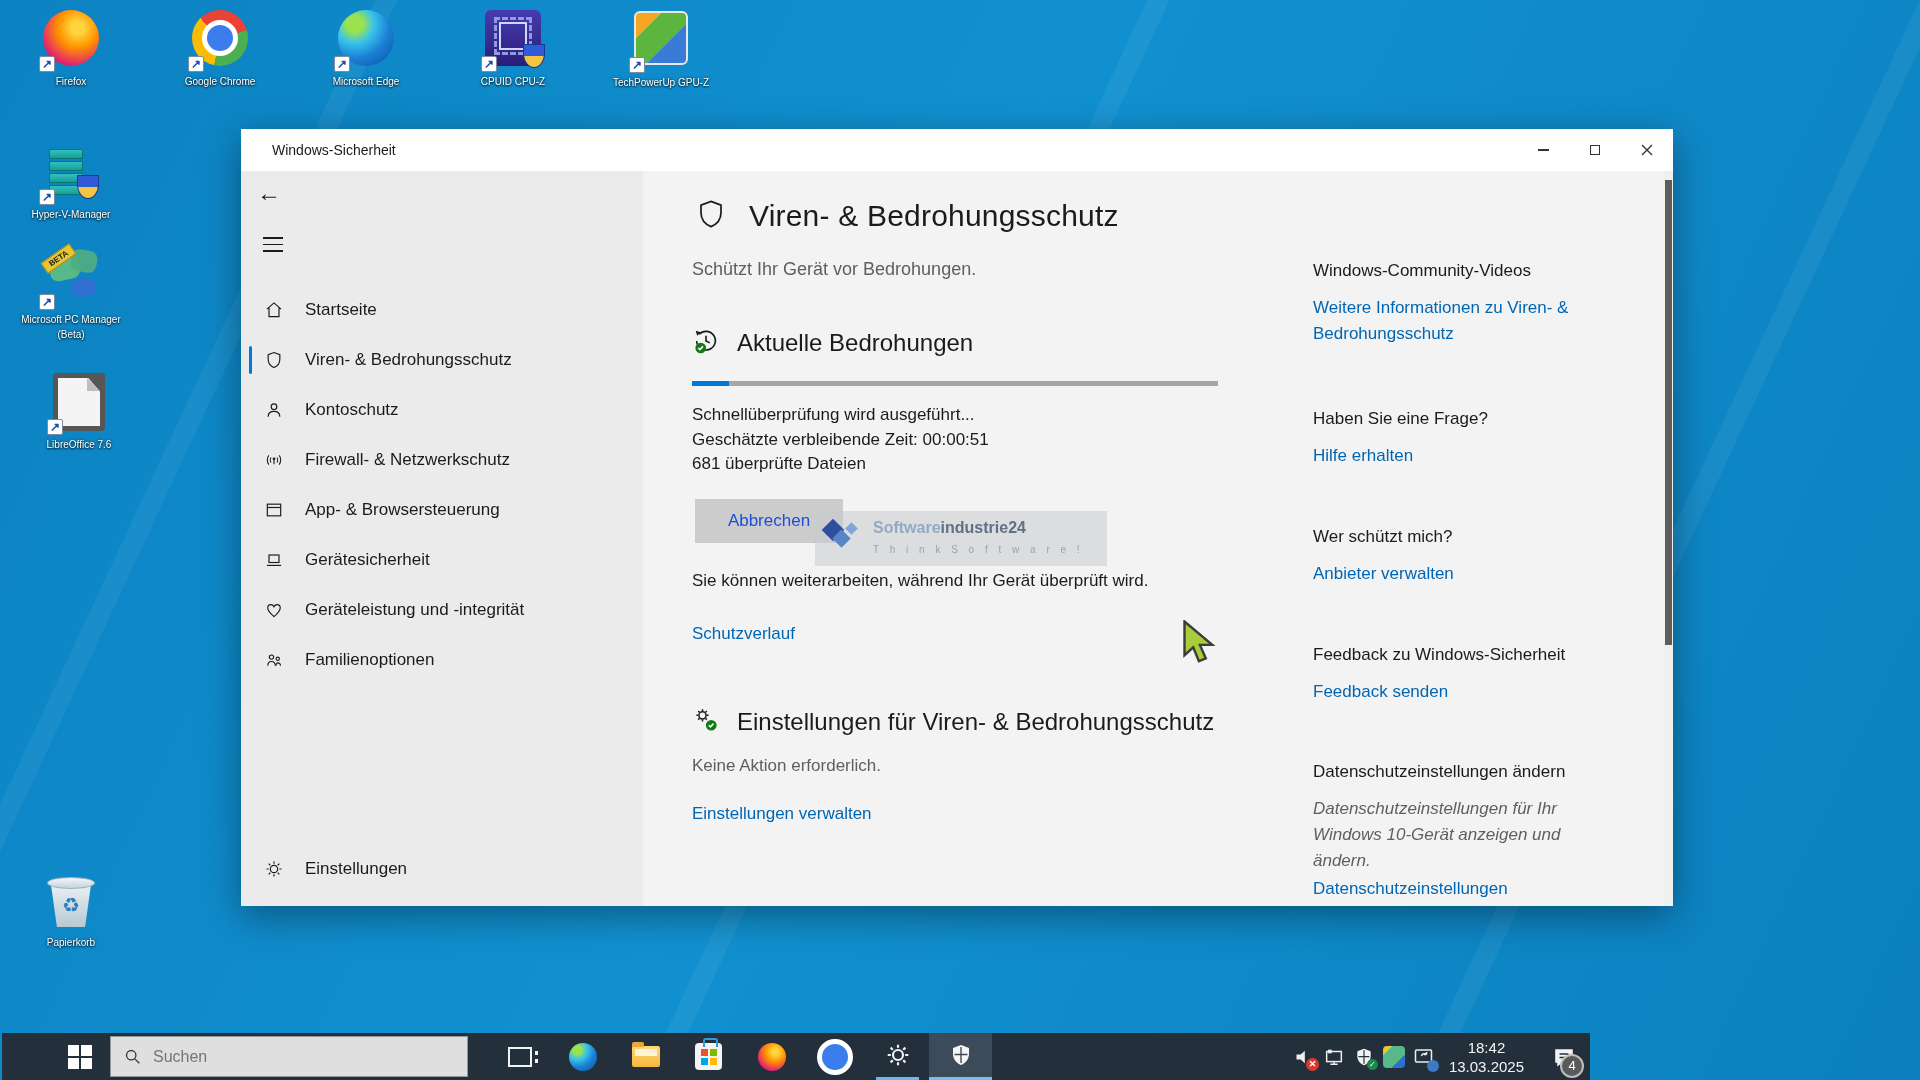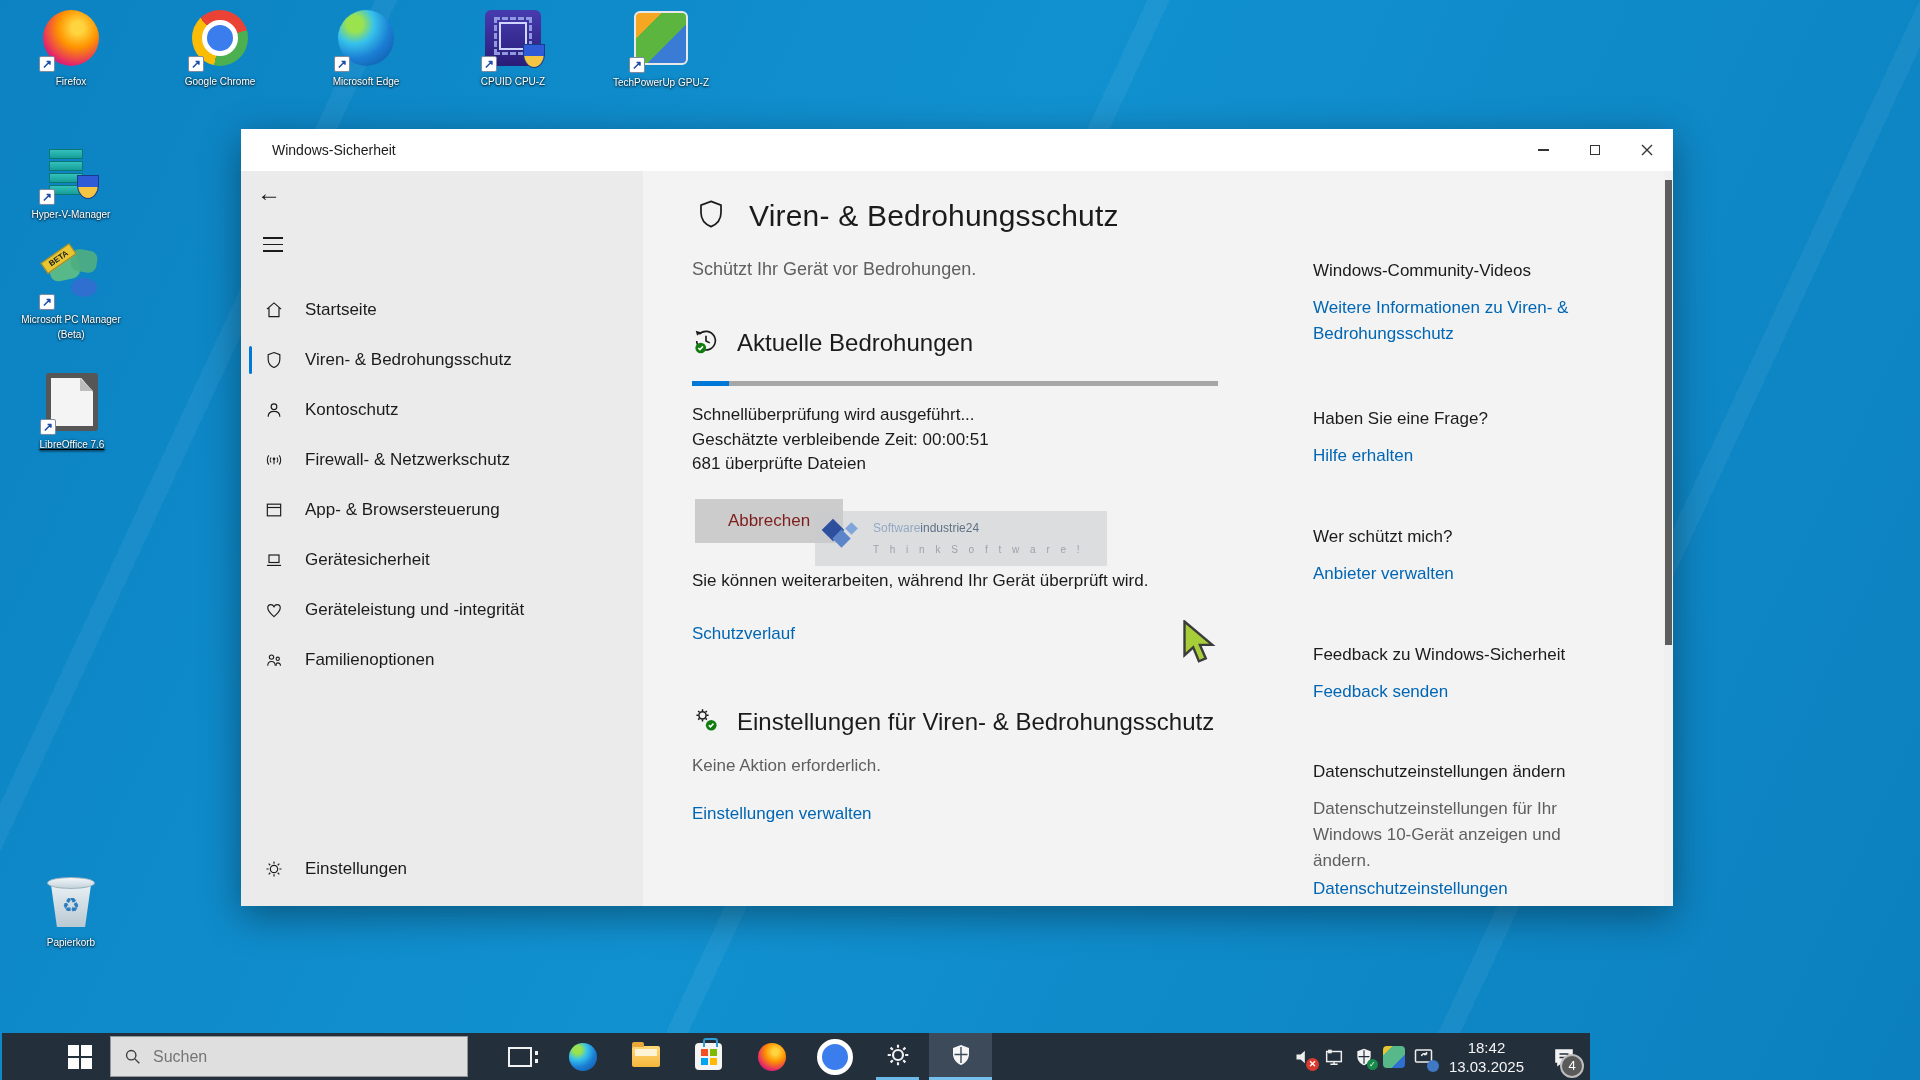--- a/index.html
+++ b/index.html
@@ -67,39 +67,39 @@
   .main-col{ position:absolute; left:49px; top:0; width:540px; }
   .page-head{ display:flex; align-items:center; margin-top:26px; }
   .page-head .psvg{ margin-left:3px; }
   .page-title{ font-size:30px; font-weight:300; color:#1b1b1b; margin-left:22px; letter-spacing:.2px; }
   .page-sub{ margin-top:24px; font-size:18px; color:#5f5f5f; }
   .sec-head{ display:flex; align-items:center; }
   .sec-title{ font-size:24px; font-weight:300; color:#1b1b1b; margin-left:17px; }
   .progress{ margin-top:22px; width:526px; height:5px; background:#a6a6a6; }
   .progress .fill{ height:100%; background:#0078d7; }
   .status{ margin-top:17px; font-size:17px; color:#1b1b1b; line-height:24.5px; }
-  .btn{ margin-top:22px; margin-left:3px; width:148px; height:44px; background:#cccccc; border:none; font-size:17px; color:#7f1d1d; font-family:inherit; }
+  .btn{ margin-top:22px; margin-left:3px; width:148px; height:44px; background:#cccccc; border:none; font-size:17px; color:#1d4ed8; font-family:inherit; }
   .note{ margin-top:28px; font-size:17px; color:#1b1b1b; }
   a.link{ color:#0066b4; text-decoration:none; font-size:17px; display:inline-block; }
   .gap1{ height:33px; } .gap2{ height:28px; }
 
   .watermark{ position:absolute; left:172px; top:340px; width:292px; height:55px; background:rgba(200,203,206,.55); display:flex; align-items:center; }
   .wm-logo{ position:relative; width:52px; height:46px; margin-left:6px; flex:none; }
   .wm-d{ position:absolute; transform:rotate(45deg); }
   .wm-d1{ left:4px; top:6px; width:16px; height:16px; background:#2e4f9e; }
   .wm-d2{ left:14px; top:16px; width:13px; height:13px; background:#5b84c9; }
   .wm-d3{ left:26px; top:8px; width:9px; height:9px; background:#7fa6da; }
   .wm-text{ line-height:20px; }
-  .wm-brand{ font-size:12px; font-weight:normal; }
+  .wm-brand{ font-size:16px; font-weight:bold; }
   .wm-brand .b1{ color:#93a9c4; } .wm-brand .b2{ color:#5f7187; }
   .wm-tag{ font-size:10px; color:#9aa3ab; letter-spacing:4px; margin-top:2px; }
 
   .right-col{ position:absolute; left:670px; top:0; width:300px; }
   .rc-head{ font-size:17px; color:#1b1b1b; }
-  .rc-body{ font-size:17px; color:#5f5f5f; line-height:26px; margin-top:14px; }
+  .rc-body{ font-size:17px; color:#5f5f5f; line-height:26px; margin-top:14px;font-style:italic; }
   .right-col a.link{ margin-top:14px; line-height:26px; }
 
   .scrollbar{ position:absolute; right:0; top:0; width:9px; height:100%; background:#f0f0f0; }
   .scrollbar .thumb{ position:absolute; left:1px; top:9px; width:7px; height:465px; background:#5d5d5d; }
 
   
   .cursor{ position:absolute; left:1183px; top:620px; }
 
   
   .taskbar{ position:absolute; left:2px; bottom:0; width:1588px; height:47px; background:#242f3c; display:flex; align-items:center;padding-left:48px; }
@@ -197,21 +197,21 @@
         <div class="pcm">
           <div class="leaf1"></div>
           <div class="leaf2"></div>
           <div class="dot"></div>
           <div class="beta">BETA</div>
         </div>
         <span class="shortcut"></span>
       </div>
     <div class="lbl">Microsoft PC Manager (Beta)</div>
   </div>
-  <div class="dicon" style="left:12px; top:372px;text-decoration:underline;">
+  <div class="dicon" style="left:19px; top:372px;">
     <div class="art">
         <div class="lo">
           <div class="page"></div>
           <div class="fold"></div>
         </div>
         <span class="shortcut"></span>
       </div>
     <div class="lbl">LibreOffice 7.6</div>
   </div>
   <div class="dicon" style="left:11px; top:870px;">

